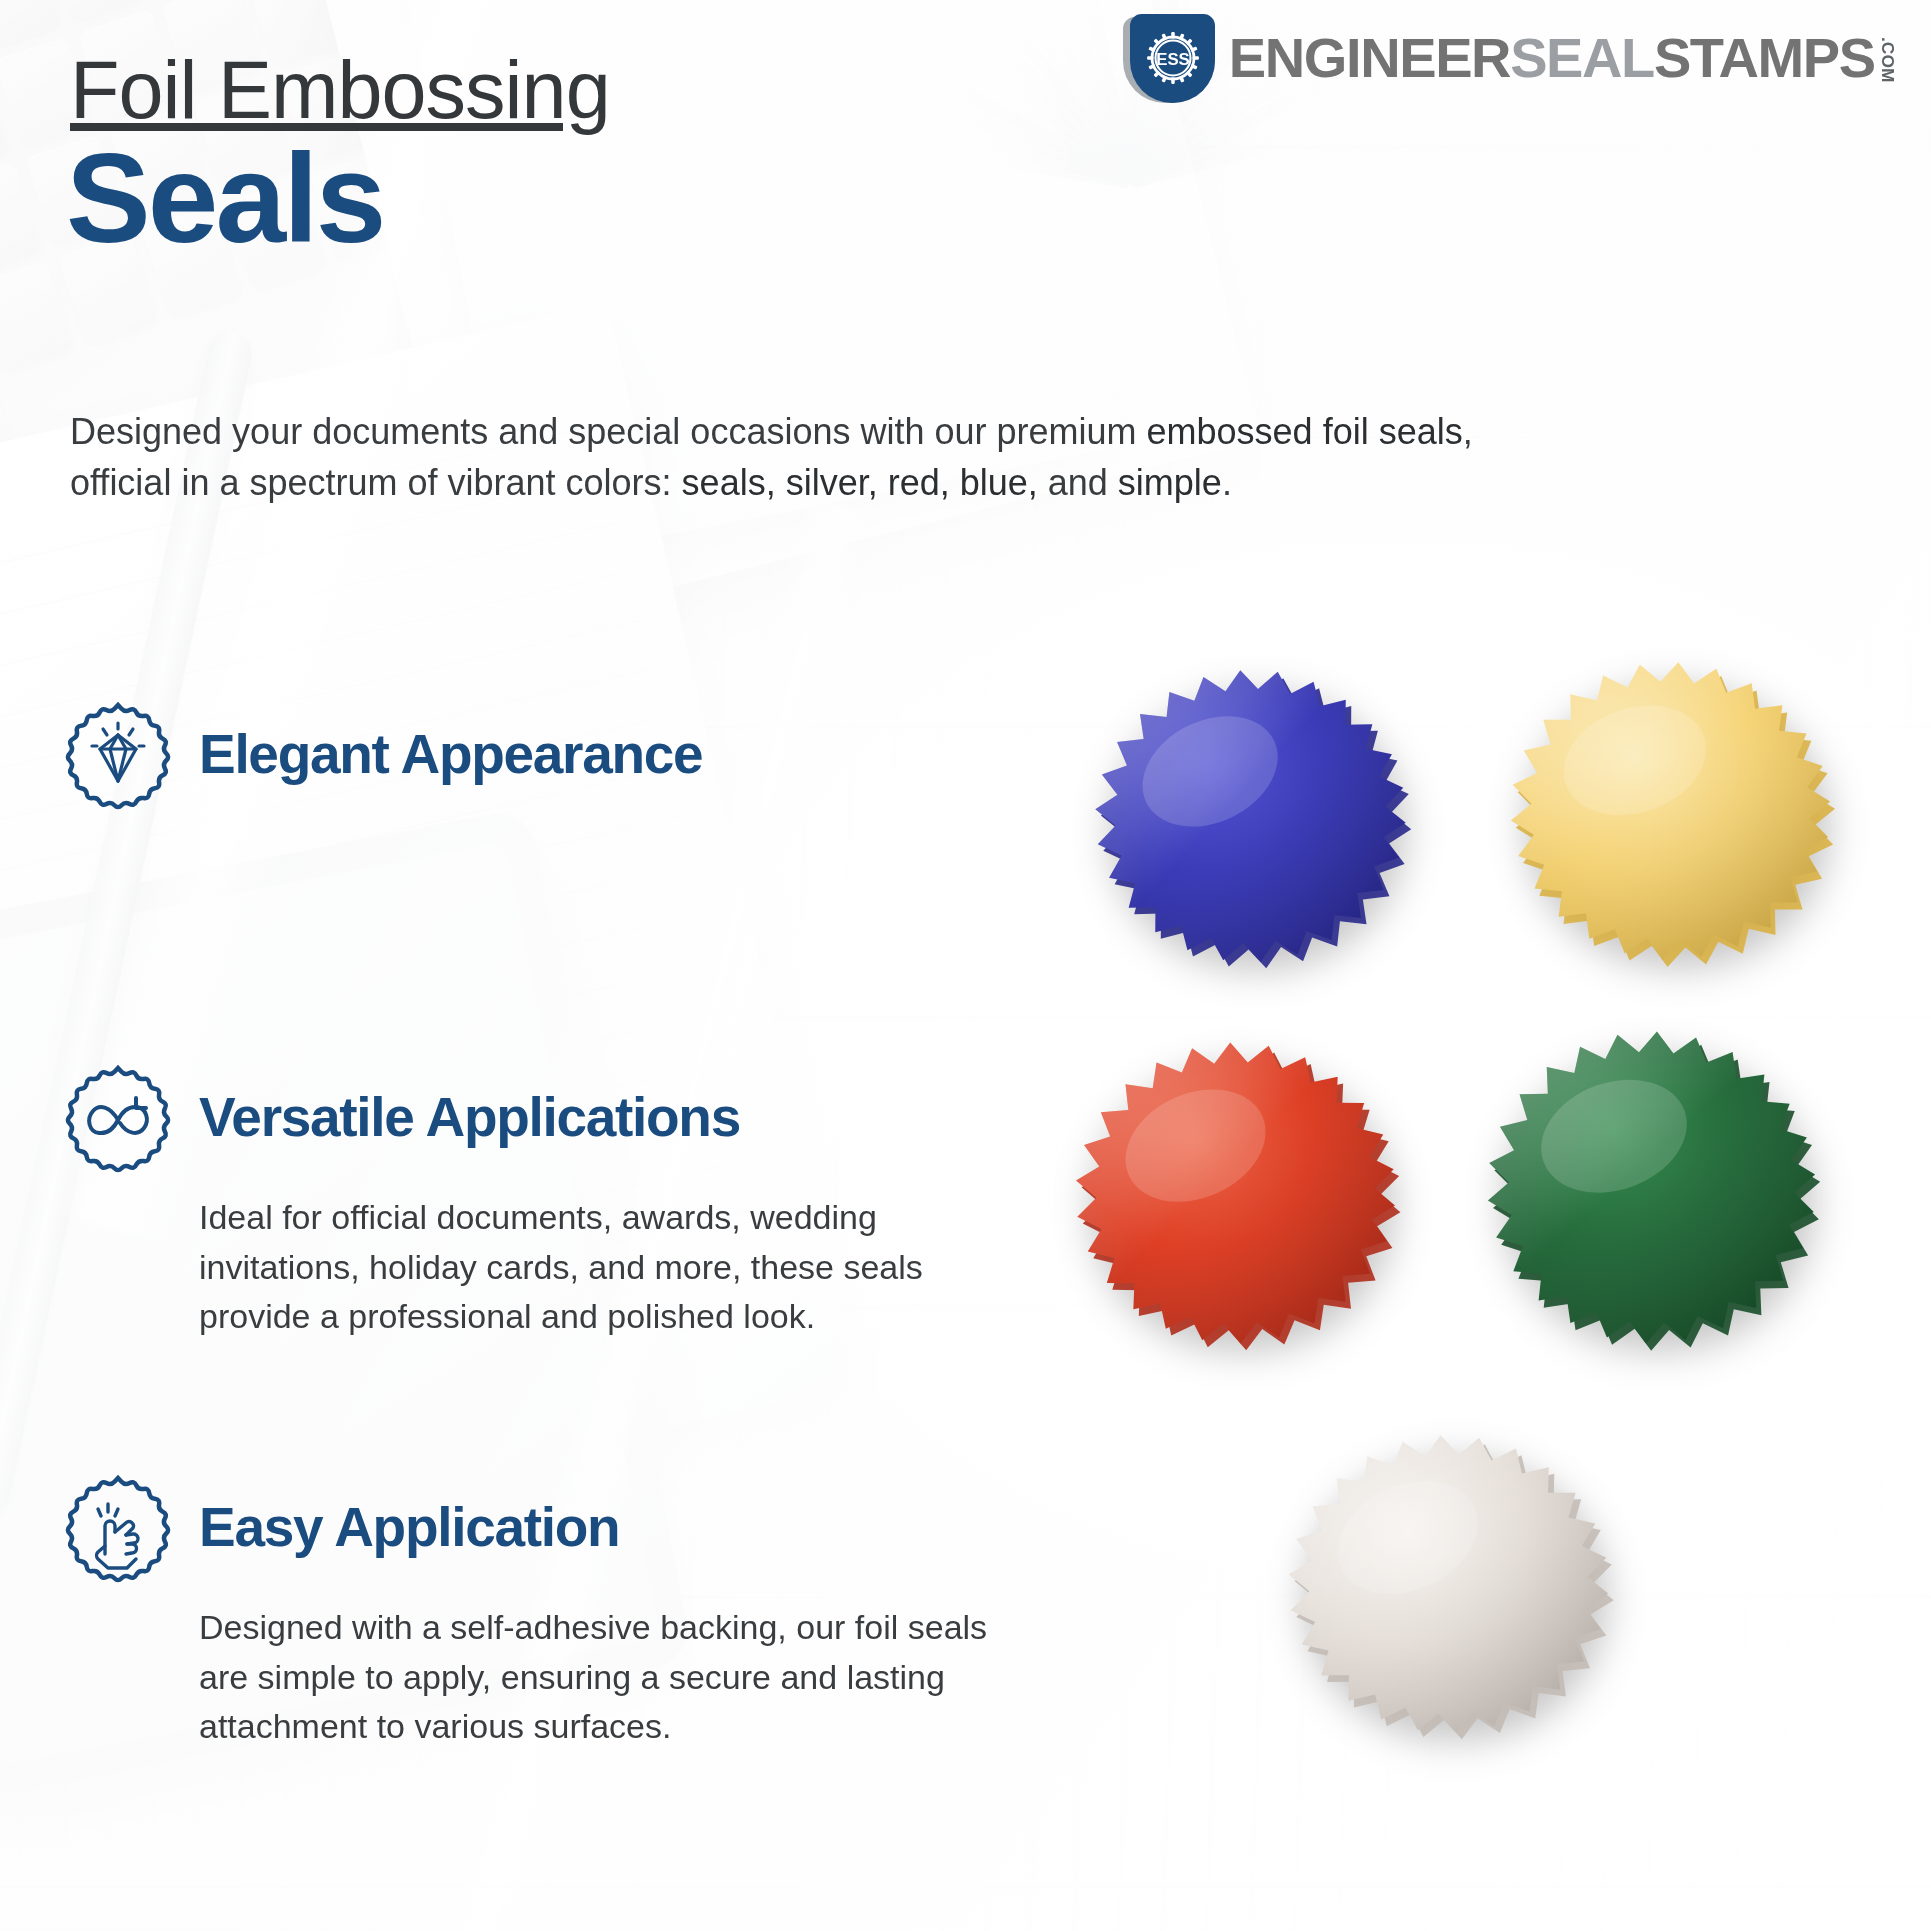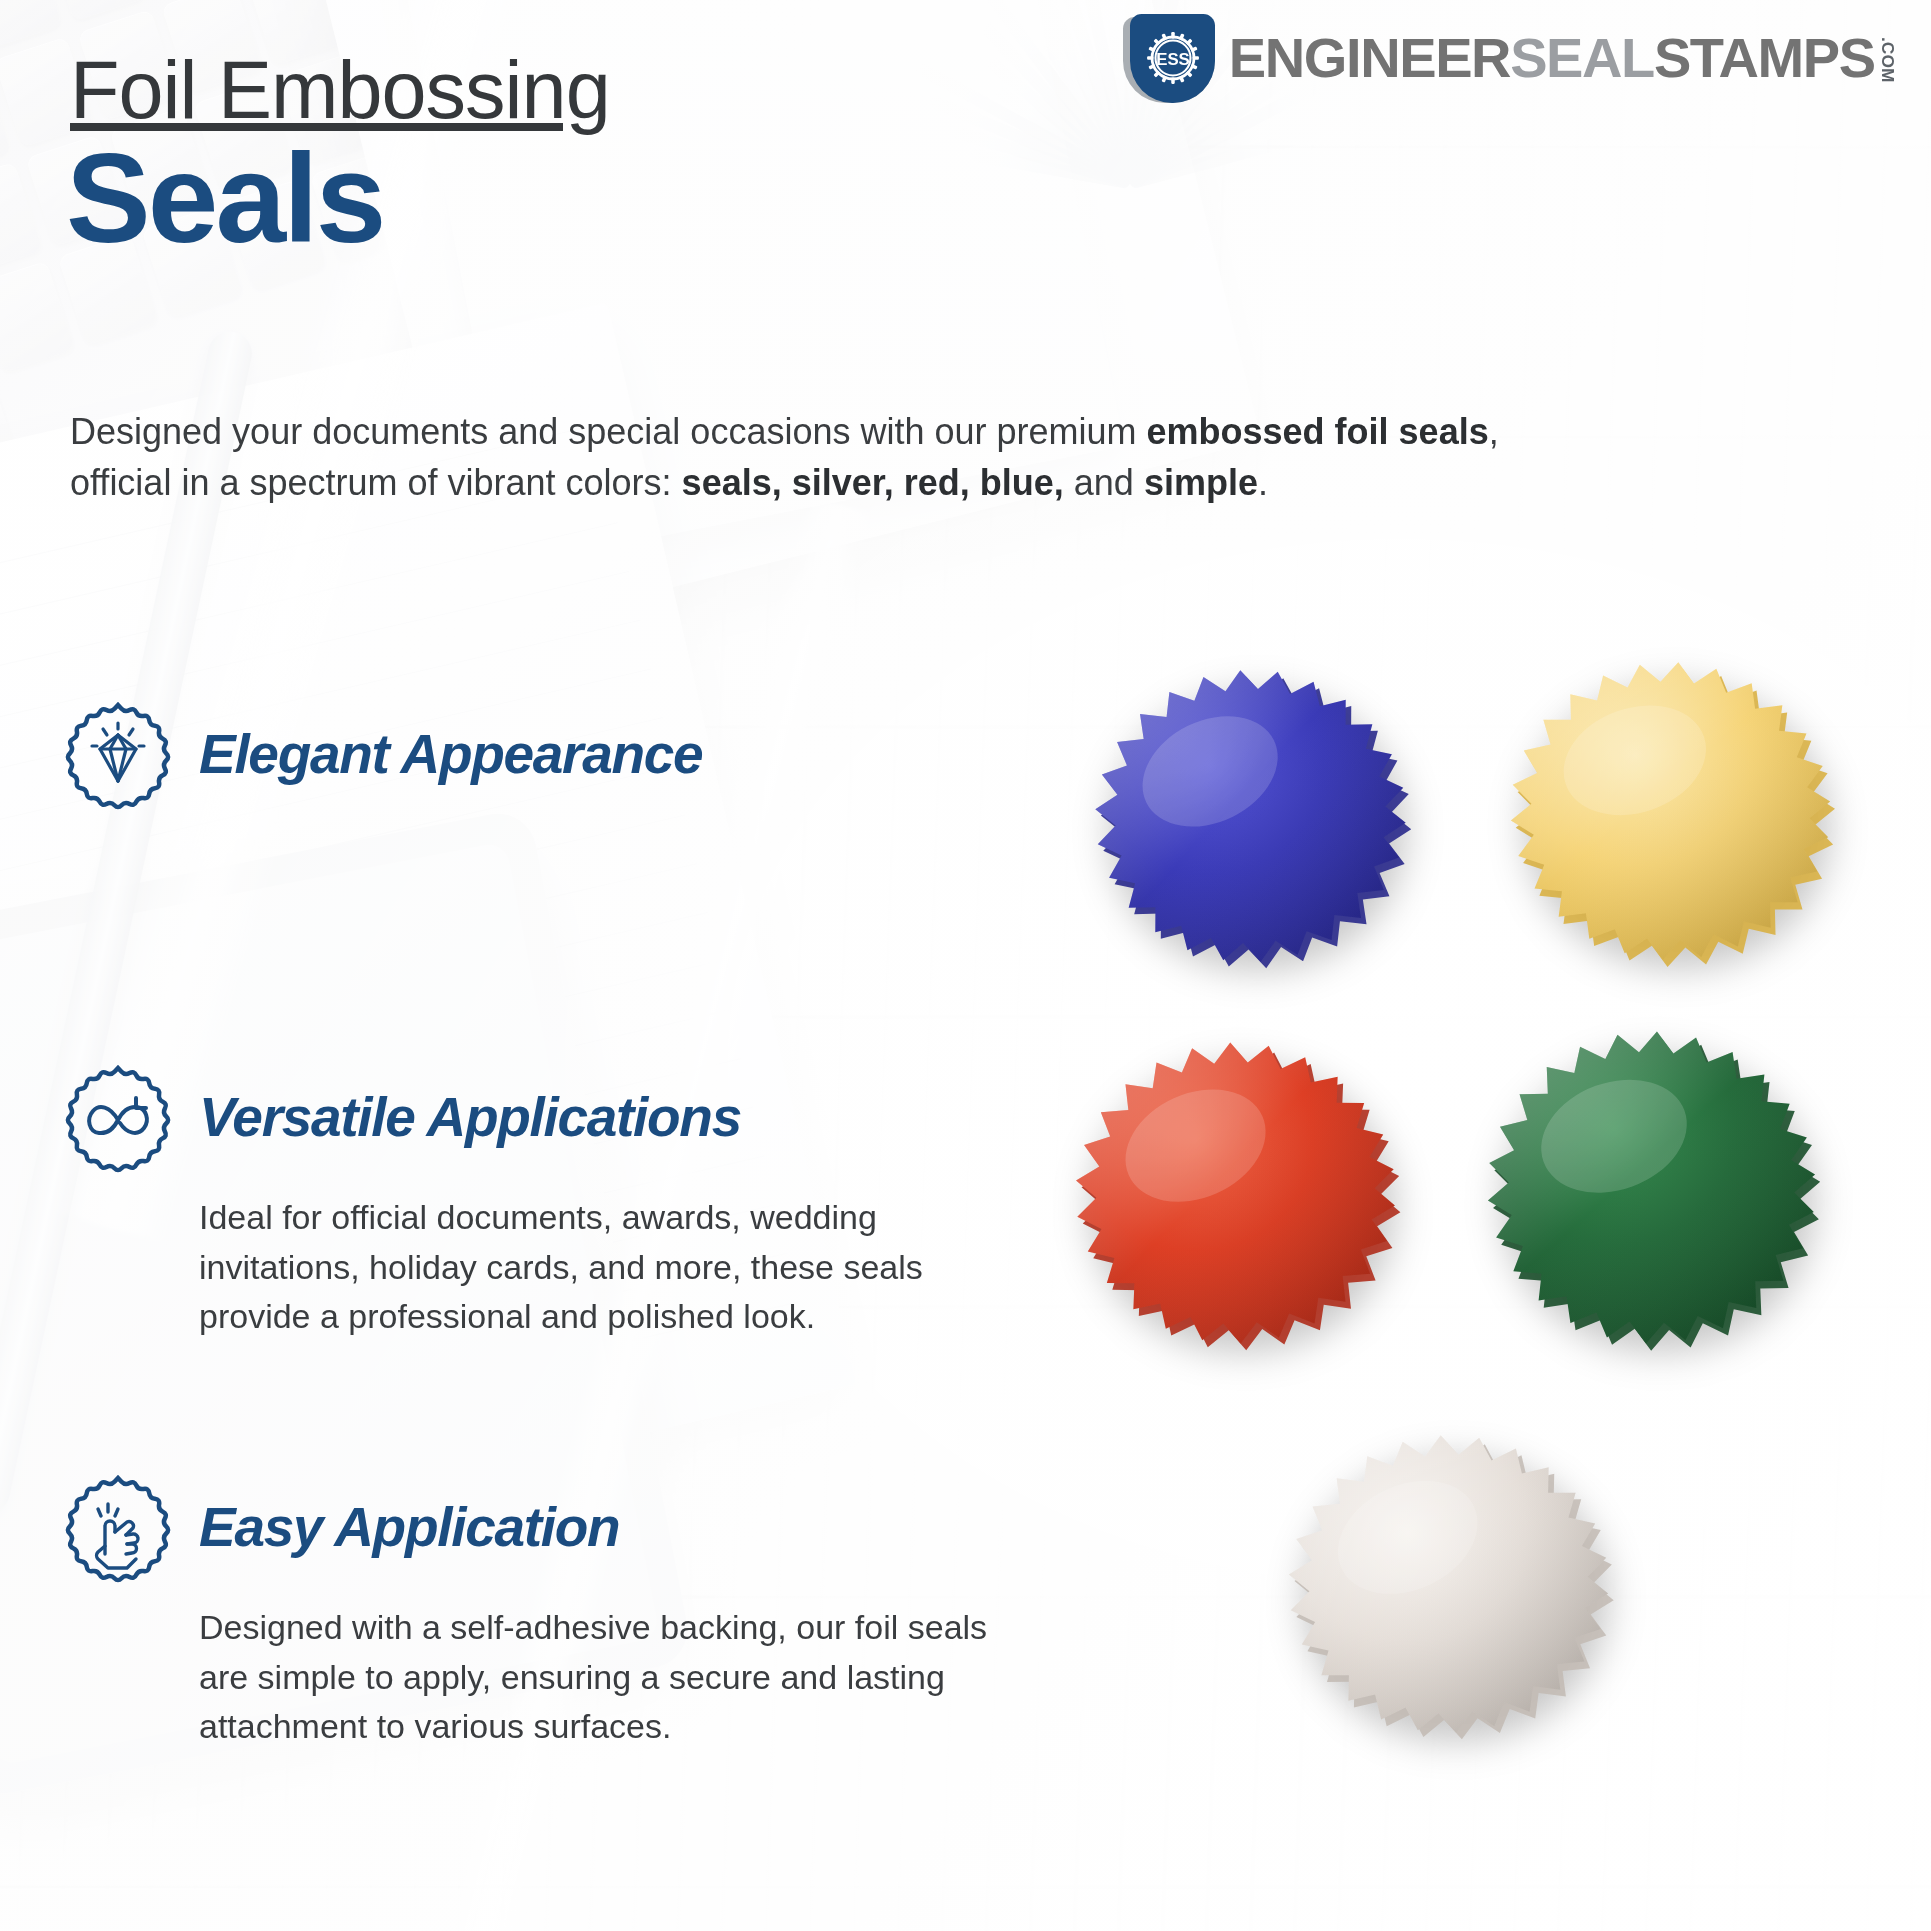--- a/index.html
+++ b/index.html
@@ -299,29 +299,29 @@
   
   .intro {
     position: absolute;
     left: 70px; top: 406px;
     width: 1448px;
     font-size: 36px;
     line-height: 1.42;
     color: #3a3d40;
     font-weight: 400;
   }
-  .intro b { font-weight: bold; color: #2c2f32; }
+  .intro b { font-weight: normal; color: #2c2f32; }
 
   
   .feature {
     position: absolute;
     left: 58px;
     width: 975px;
   }
-  .feature .row { display: flex; align-items: flex-start; font-style: italic; }
+  .feature .row { display: flex; align-items: flex-start; }
   .f-icon {
     width: 120px; height: 120px;
     flex: none;
     margin-right: 21px;
     margin-top: -17.4px;
   }
   .f-head {
     font-size: 55px;
     font-weight: bold;
     color: #1b4c80;

